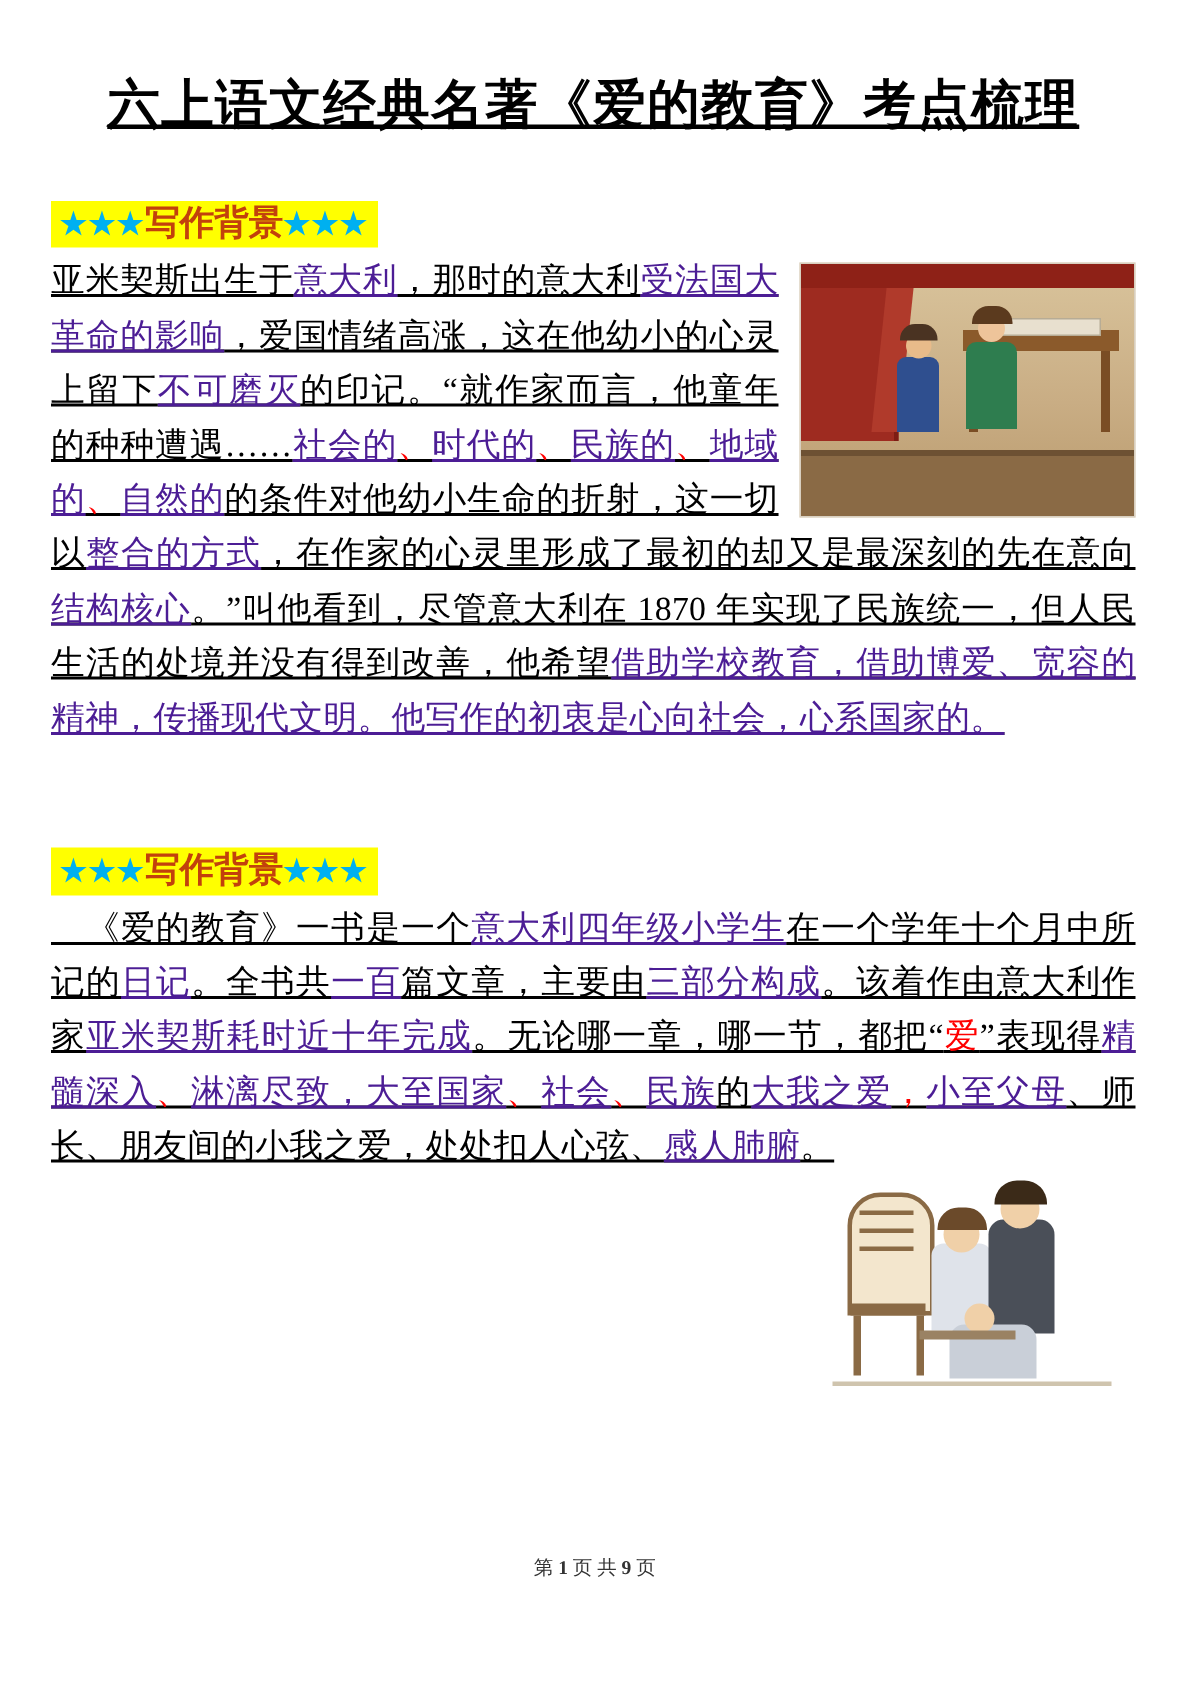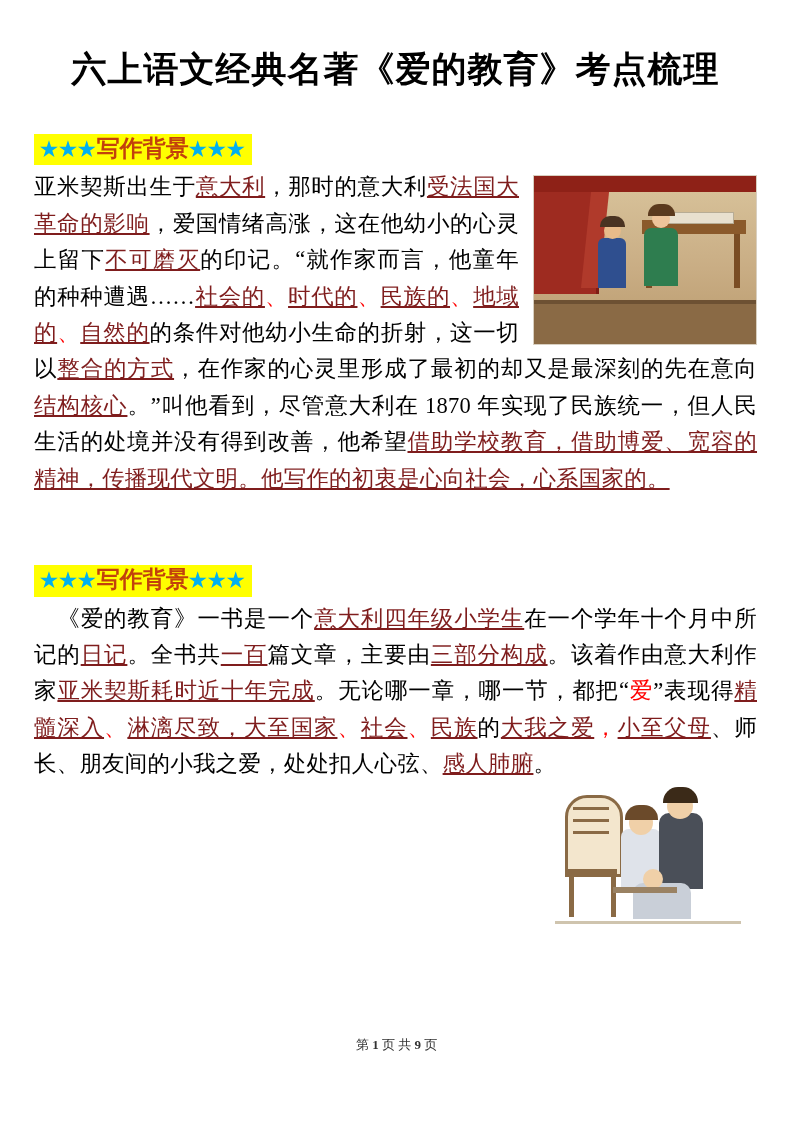--- a/index.html
+++ b/index.html
@@ -14,20 +14,21 @@
     color: #000;
     position: relative;
     overflow: hidden;
   }
   .page {
     position: relative;
     width: 793px;
     height: 1058px;
     box-sizing: border-box;
     padding: 38px 36px 0 34px;
+    text-decoration: underline;
   }
   .doc-title {
     text-align: center;
     font-size: 35px;
     font-weight: bold;
     letter-spacing: 1px;
     line-height: 1.25;
     margin: 10px 0 0 0;
     white-space: nowrap;
   }
@@ -55,21 +56,21 @@
   }
 
   .body-block {
     font-size: 22.5px;
     line-height: 1.62;
     text-align: justify;
     letter-spacing: 0.2px;
   }
   .red { color: #ff0000; }
   .red-u {
-    color: #7f1d1d;
+    color: #4c1d95;
     text-decoration: underline;
     text-underline-offset: 2px;
   }
 
   
   .img-top {
     float: right;
     width: 222px;
     height: 168px;
     margin: 6px 0 4px 14px;

